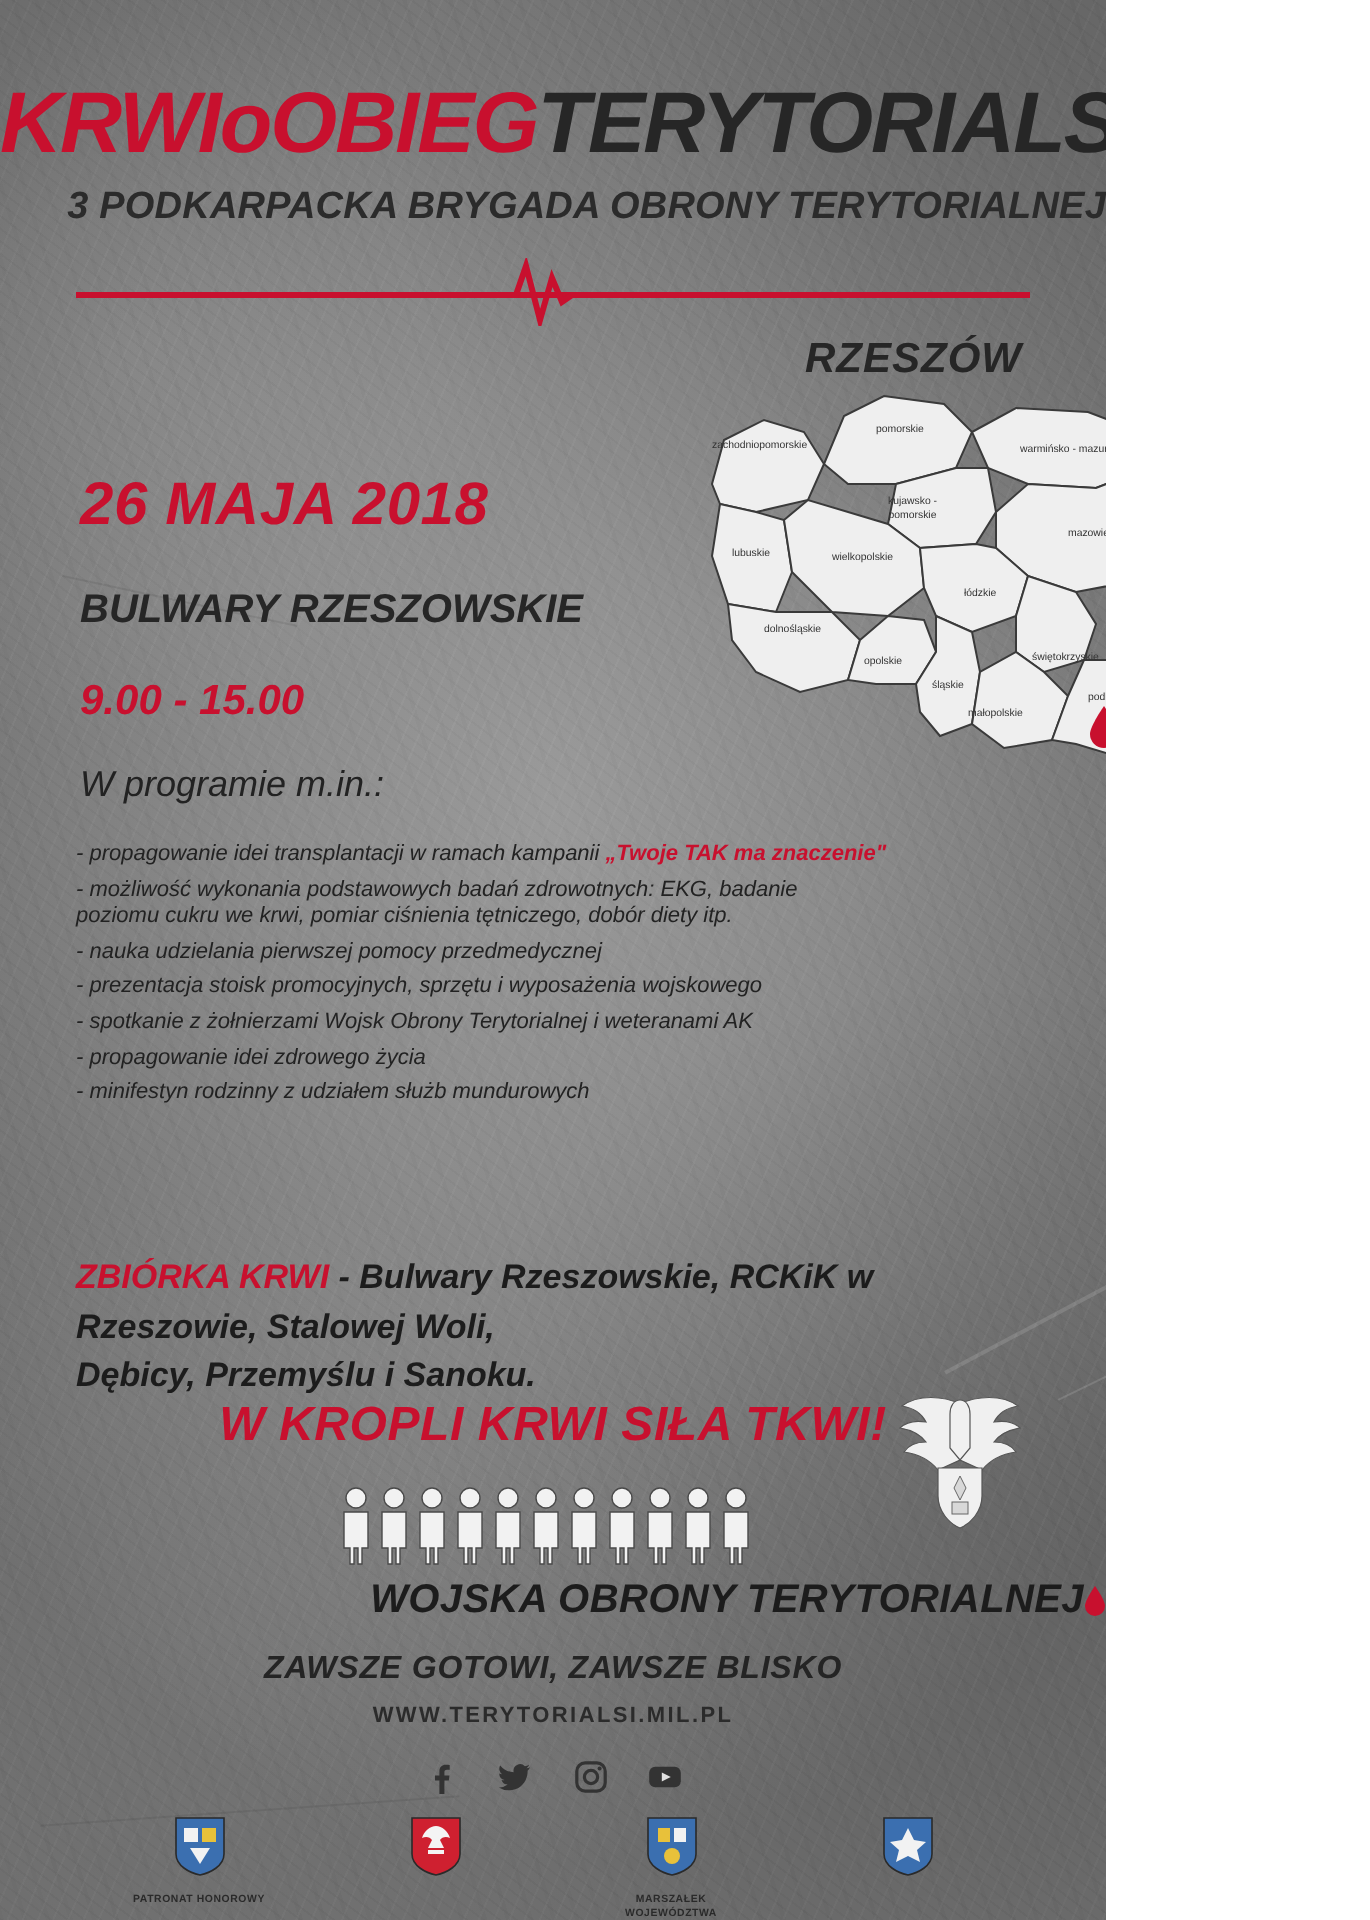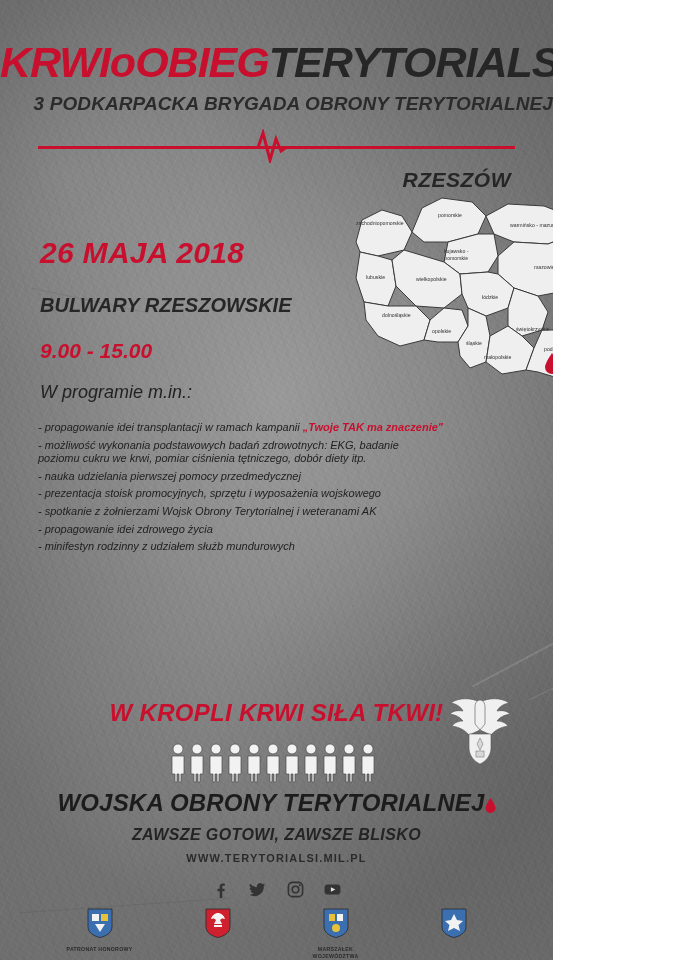--- a/index.html
+++ b/index.html
@@ -160,22 +160,22 @@
   }
 
   
   .people {
     position: absolute; left: 0; right: 0; top: 742px;
     text-align: center;
   }
 
   .wot-name {
     position: absolute; left: 0; right: 0; top: 789px;
-    text-align: center;
-    font-size: 24px; font-weight: bold; font-style: italic; color: #1c1c1c;
+    text-align: right;
+    font-size: 20px; font-weight: bold; font-style: italic; color: #1c1c1c;
     letter-spacing: 0.2px;
   }
   .wot-motto {
     position: absolute; left: 0; right: 0; top: 826px;
     text-align: center;
     font-size: 16px; font-weight: bold; font-style: italic; color: #242424;
     letter-spacing: 0.4px;
   }
   .wot-url {
     position: absolute; left: 0; right: 0; top: 852px;
@@ -315,20 +315,24 @@
       </li>
       <li>- możliwość wykonania podstawowych badań zdrowotnych: EKG, badanie</li>
       <li style="margin-top:-4px;">   poziomu cukru we krwi, pomiar ciśnienia tętniczego, dobór diety itp.</li>
       <li>- nauka udzielania pierwszej pomocy przedmedycznej</li>
       <li>- prezentacja stoisk promocyjnych, sprzętu i wyposażenia wojskowego</li>
       <li>- spotkanie z żołnierzami Wojsk Obrony Terytorialnej i weteranami AK</li>
       <li>- propagowanie idei zdrowego życia</li>
       <li>- minifestyn rodzinny z udziałem służb mundurowych</li>
     </ul>
 
+    <div class="zbiorka">
+      <span class="lead">ZBIÓRKA KRWI</span><span> - Bulwary Rzeszowskie, RCKiK w Rzeszowie, Stalowej Woli,</span><br>
+      <span>Dębicy, Przemyślu i Sanoku.</span>
+    </div>
 
     <div class="slogan">W KROPLI KRWI SIŁA TKWI!</div>
 
     <div class="emblem">
       <svg width="66" height="72" viewBox="0 0 66 72">
         <g fill="#f0f0f0" stroke="#555" stroke-width="0.6">
 
           <path d="M33,8 C25,4 12,3 4,9 C10,10 14,13 16,17 C10,16 6,17 3,20 C9,21 13,23 16,27 C11,27 7,29 5,32 C12,33 18,36 22,41 L33,36 Z"></path>
           <path d="M33,8 C41,4 54,3 62,9 C56,10 52,13 50,17 C56,16 60,17 63,20 C57,21 53,23 50,27 C55,27 59,29 61,32 C54,33 48,36 44,41 L33,36 Z"></path>
 

